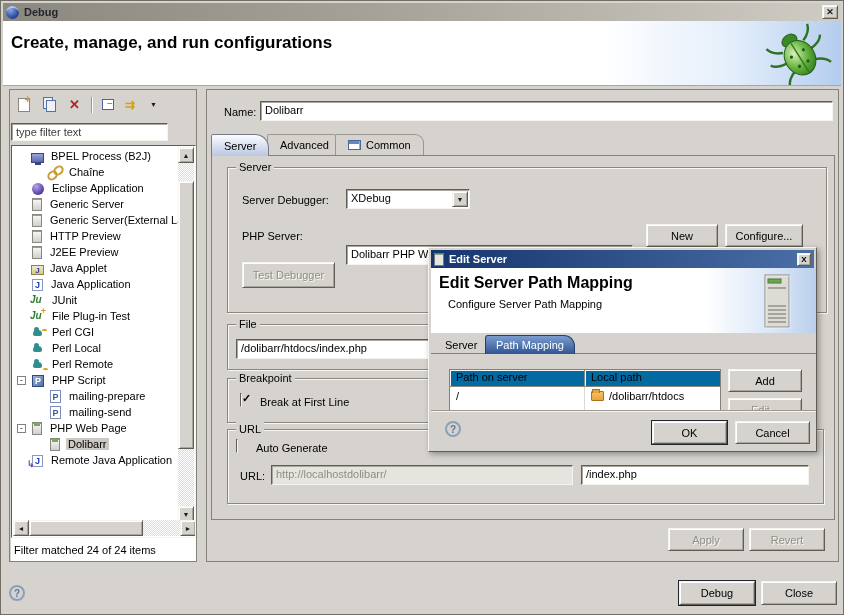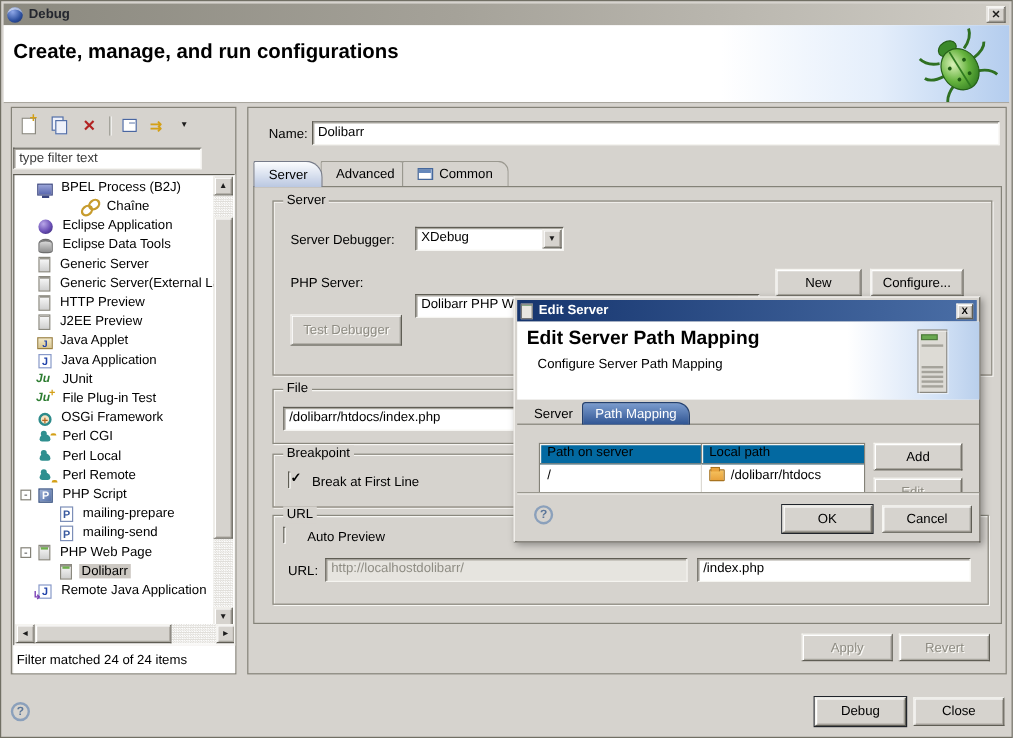--- a/index.html
+++ b/index.html
@@ -231,33 +231,29 @@
       <span class="tbico ic-ddarrow">▼</span>
     </div>
     <div class="filterbox field">type filter text</div>
 
     <div class="treebox">
       <div class="treerows">
           <div class="tree-row" style="padding-left: 17px;">
             <span class="ic ic-bpel"></span>
             <span class="lab">BPEL Process (B2J)</span>
           </div>
-          <div class="tree-row" style="padding-left: 7px; margin-left: 47px;">
+          <div class="tree-row" style="padding-left: 34px;">
             <span class="ic ic-chain"></span>
             <span class="lab">Chaîne</span>
           </div>
           <div class="tree-row" style="padding-left: 17px;">
             <span class="ic ic-eclipse-app"></span>
             <span class="lab">Eclipse Application</span>
           </div>
           <div class="tree-row" style="padding-left: 17px;">
-            <span class="ic ic-database"></span>
-            <span class="lab">Eclipse Data Tools</span>
-          </div>
-          <div class="tree-row" style="padding-left: 17px;">
             <span class="ic ic-server"></span>
             <span class="lab">Generic Server</span>
           </div>
           <div class="tree-row" style="padding-left: 17px;">
             <span class="ic ic-server"></span>
             <span class="lab">Generic Server(External La</span>
           </div>
           <div class="tree-row" style="padding-left: 17px;">
             <span class="ic ic-server"></span>
             <span class="lab">HTTP Preview</span>
@@ -274,24 +270,20 @@
             <span class="ic ic-java">J</span>
             <span class="lab">Java Application</span>
           </div>
           <div class="tree-row" style="padding-left: 17px;">
             <span class="ic ic-junit">Ju</span>
             <span class="lab">JUnit</span>
           </div>
           <div class="tree-row" style="padding-left: 17px;">
             <span class="ic ic-junit-plugin">Ju</span>
             <span class="lab">File Plug-in Test</span>
-          </div>
-          <div class="tree-row" style="padding-left: 17px;">
-            <span class="ic ic-osgi"></span>
-            <span class="lab">OSGi Framework</span>
           </div>
           <div class="tree-row" style="padding-left: 17px;">
             <span class="ic ic-perl-cgi"></span>
             <span class="lab">Perl CGI</span>
           </div>
           <div class="tree-row" style="padding-left: 17px;">
             <span class="ic ic-perl"></span>
             <span class="lab">Perl Local</span>
           </div>
           <div class="tree-row" style="padding-left: 17px;">
@@ -386,21 +378,21 @@
 
     <div class="group" style="left:20px;top:288px;width:436px;height:45px;">
       <span class="legend">Breakpoint</span>
       <span class="abs check checked" style="left:12px;top:15px;"></span>
       <span class="abs" style="left:32px;top:17px;">Break at First Line</span>
     </div>
 
     <div class="group" style="left:20px;top:339px;width:597px;height:75px;">
       <span class="legend">URL</span>
       <span class="abs check" style="left:8px;top:10px;"></span>
-      <span class="abs" style="left:28px;top:12px;">Auto Preview</span>
+      <span class="abs" style="left:28px;top:12px;">Auto Generate</span>
       <span class="abs" style="left:12px;top:40px;">URL:</span>
       <div class="abs field gray" style="left:43px;top:35px;width:302px;height:20px;">http://localhostdolibarr/</div>
       <div class="abs field" style="left:353px;top:35px;width:228px;height:20px;">/index.php</div>
     </div>
 
     <div class="abs btn dis" style="left:461px;top:438px;width:76px;height:23px;">Apply</div>
     <div class="abs btn dis" style="left:542px;top:438px;width:76px;height:23px;">Revert</div>
   </div>
 
   <div class="abs helpbtn" style="left:8px;top:584px;">?</div>

